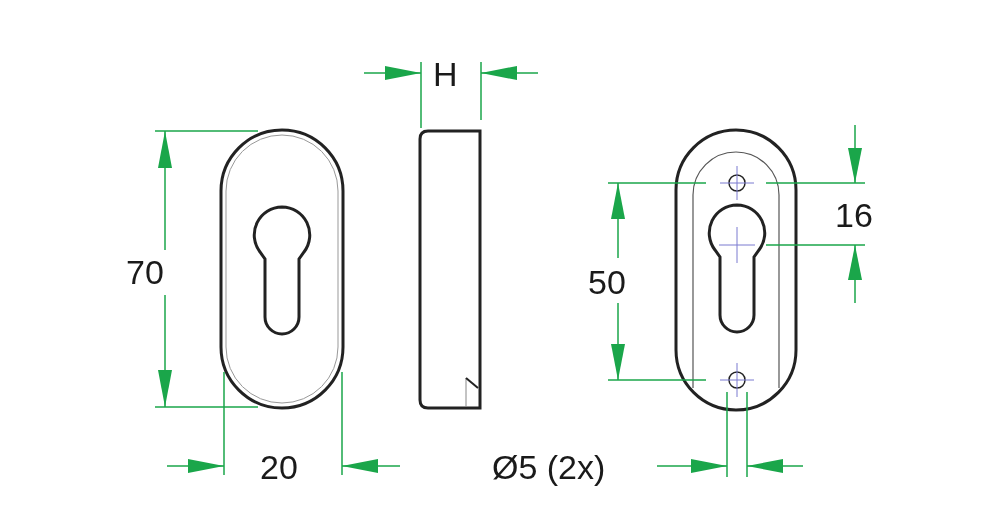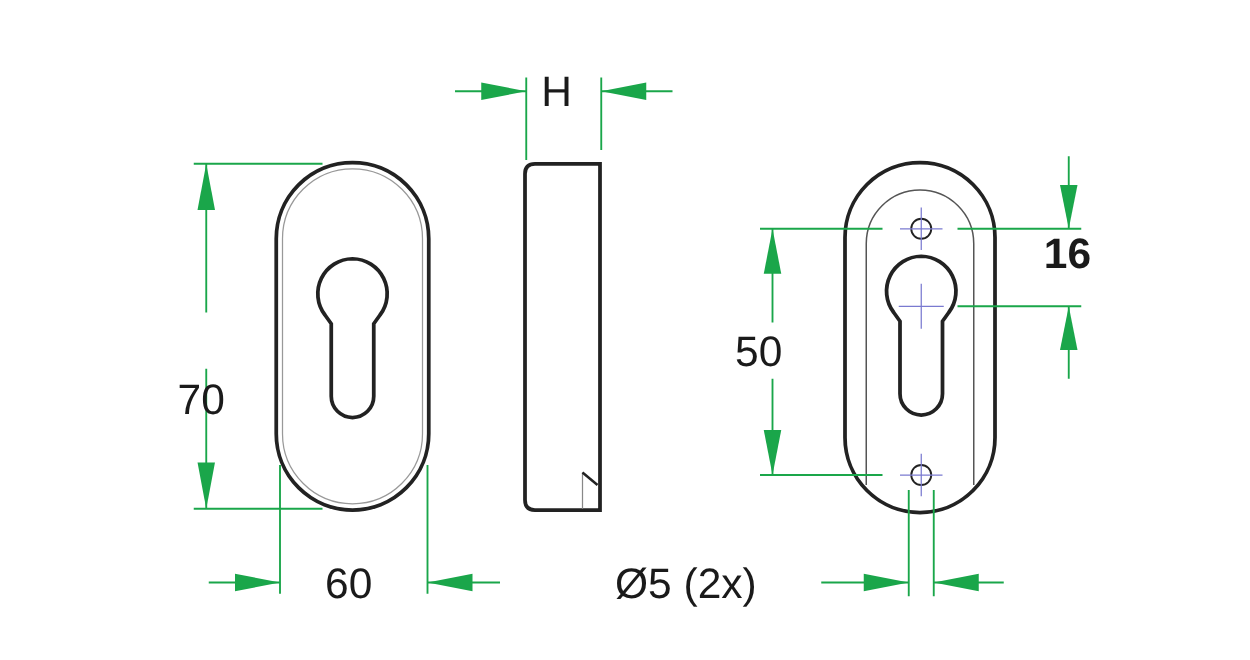--- a/index.html
+++ b/index.html
@@ -83,18 +83,18 @@
       <line x1="727" y1="392" x2="727" y2="477"></line>
       <line x1="747" y1="392" x2="747" y2="477"></line>
       <line x1="657" y1="466" x2="727" y2="466"></line>
       <line x1="747" y1="466" x2="803" y2="466"></line>
     </g>
     <polygon points="727,466 691,459 691,473" fill="#1aa64a"></polygon>
     <polygon points="747,466 783,459 783,473" fill="#1aa64a"></polygon>
   </g>
 </svg>
 
-<div class="lbl" style="left:142px;top:255px;margin-top:48px;">70</div>
-<div class="lbl" style="left:260px;top:450px;">60</div>
+<div class="lbl" style="left:126px;top:255px;">70</div>
+<div class="lbl" style="left:260px;top:450px;">20</div>
 <div class="lbl" style="left:433px;top:57px;">H</div>
 <div class="lbl" style="left:588px;top:265px;">50</div>
-<div class="lbl" style="left:835px;top:186px;font-weight:bold;">16</div>
+<div class="lbl" style="left:835px;top:198px;">16</div>
 <div class="lbl" style="left:492px;top:450px;">Ø5 (2x)</div>
 
 </body></html>

